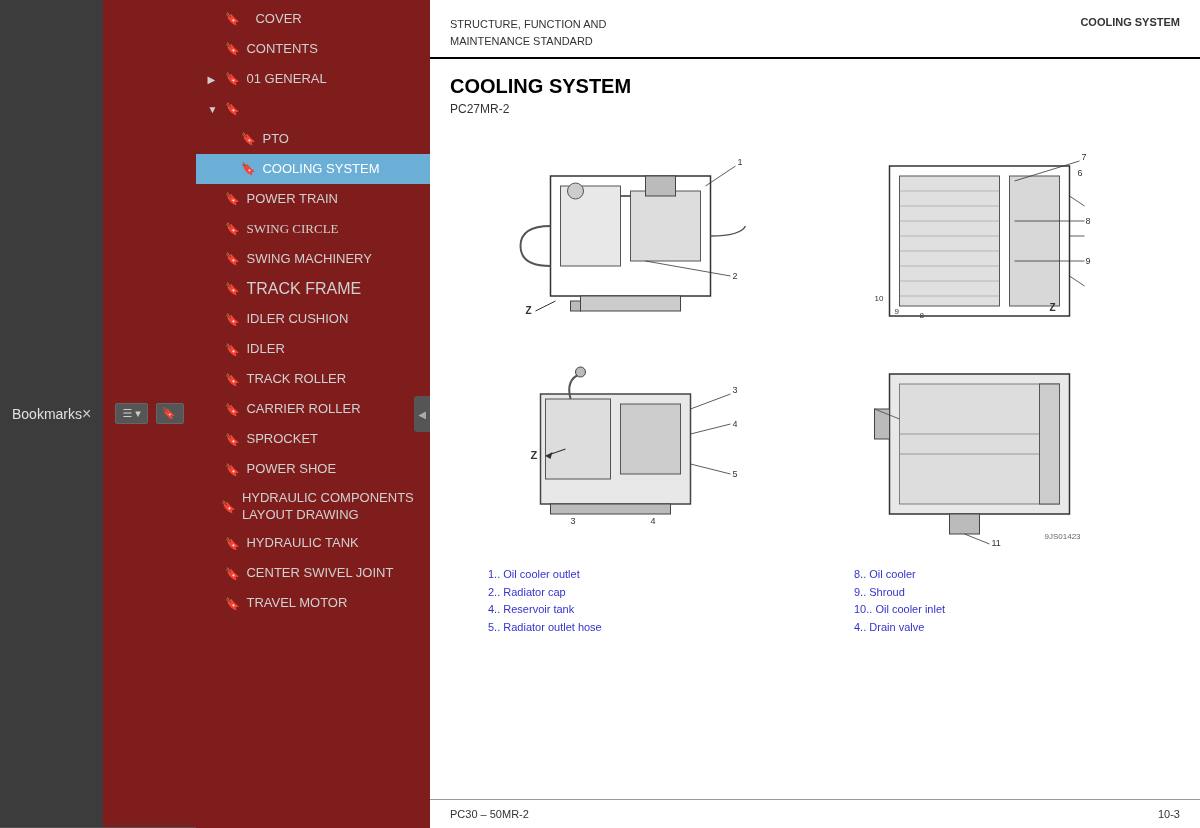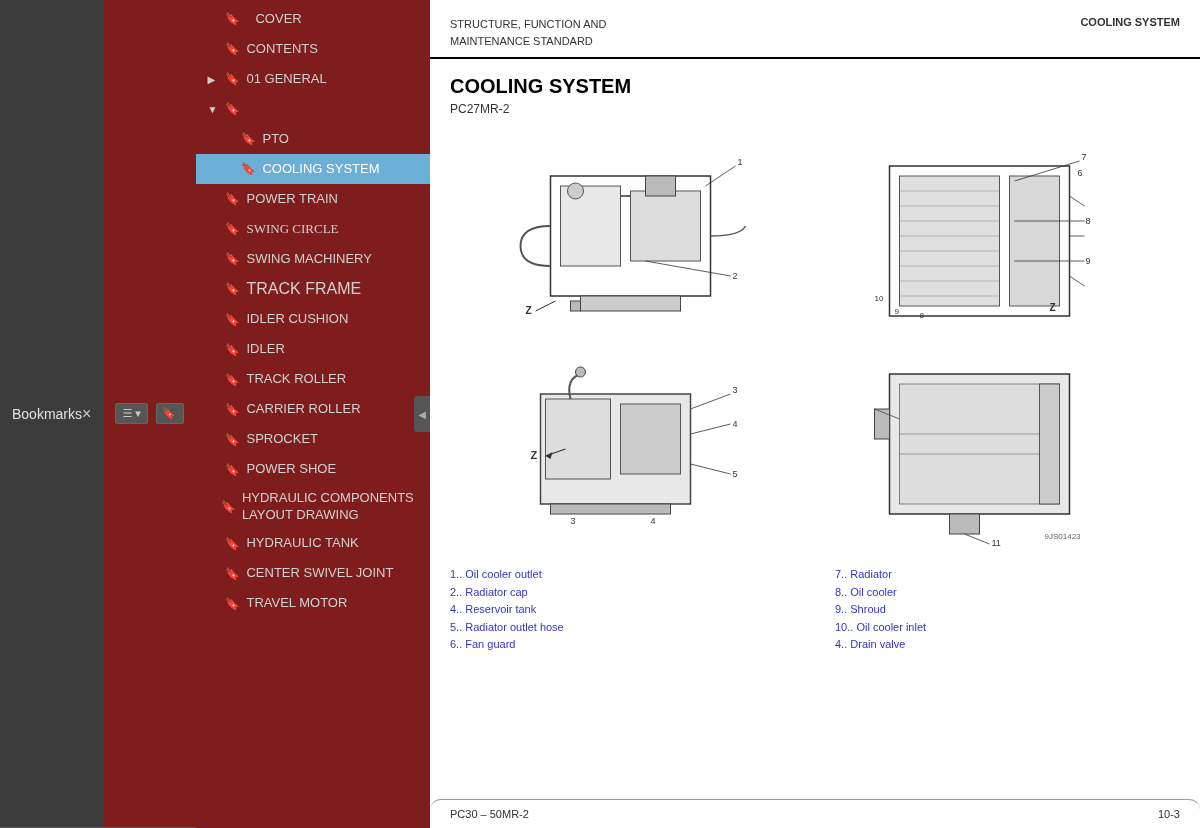--- a/index.html
+++ b/index.html
@@ -218,37 +218,37 @@
       width: 100%;
       height: 100%;
     }
 
     
     #legend-section {
       display: grid;
       grid-template-columns: 1fr 1fr;
       gap: 4px 40px;
       margin-bottom: 12px;
+      margin-left: 38px;
     }
 
     .legend-item {
       font-size: 11px;
       color: #3333cc;
       line-height: 1.6;
     }
 
     #doc-footer {
       display: flex;
       justify-content: space-between;
       align-items: center;
       padding: 8px 20px;
       border-top: 1px solid #999;
       font-size: 11px;
       color: #333;
-      border-radius: 11px;
     }
   </style>
 </head>
 <body>
 
 <div id="bookmarks-panel">
   <div id="bookmarks-header">
     <span id="bookmarks-title">Bookmarks</span>
     <button id="close-btn">×</button>
   </div>
@@ -493,24 +493,22 @@
         </svg>
       </div>
     </div>
 
     <div id="legend-section">
     <div>
           <div class="legend-item">1.. Oil cooler outlet</div>
           <div class="legend-item">2.. Radiator cap</div>
           <div class="legend-item">4.. Reservoir tank</div>
           <div class="legend-item">5.. Radiator outlet hose</div>
-          <div class="legend-item">6.. Fan guard</div>
         </div>
         <div>
-          <div class="legend-item">7.. Radiator</div>
           <div class="legend-item">8.. Oil cooler</div>
           <div class="legend-item">9.. Shroud</div>
           <div class="legend-item">10.. Oil cooler inlet</div>
           <div class="legend-item">4.. Drain valve</div>
         </div>
       </div>
 
   </div>
   <div id="doc-footer">
     <span>PC30 – 50MR-2</span>

